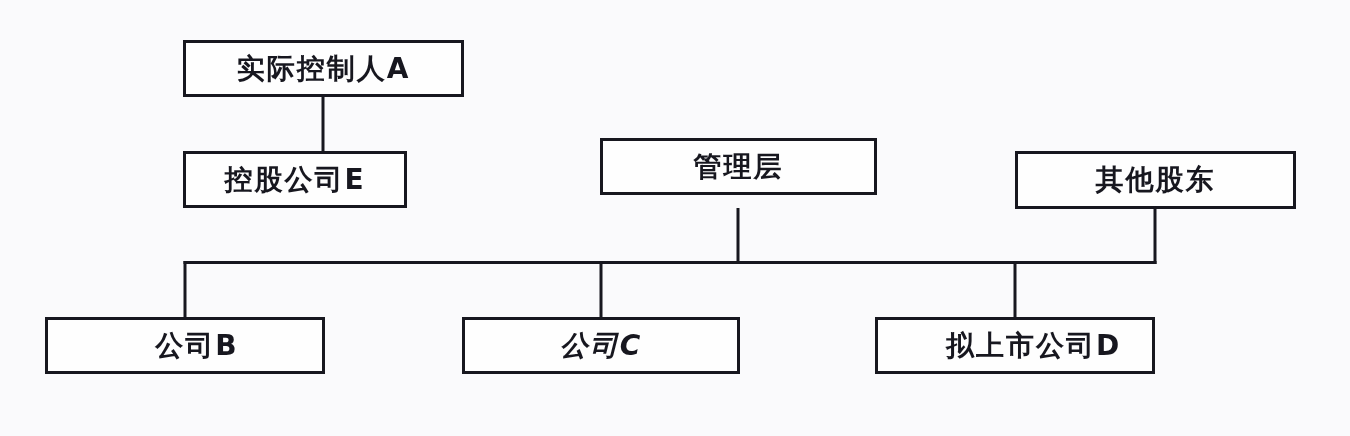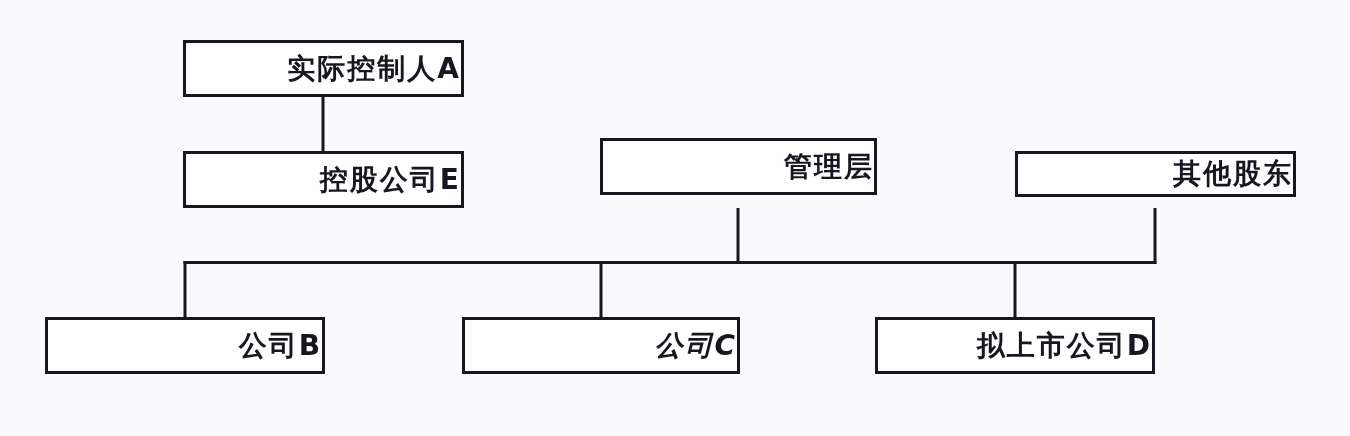--- a/index.html
+++ b/index.html
@@ -22,33 +22,33 @@
     width: 1350px;
     height: 436px;
   }
   .node {
     position: absolute;
     box-sizing: border-box;
     background: #fefefe;
     border: 3px solid #17171f;
     display: flex;
     align-items: center;
-    justify-content: flex-end;
+    justify-content: center;
     font-size: 28px;
     font-weight: bold;
     color: #17171f;
     letter-spacing: 2px;
     white-space: nowrap;
   }
   
   .node-controller { left: 183px; top: 40px;  width: 281px; height: 57px; }
   
-  .node-holding    { left: 183px; top: 151px; width: 281px; height: 57px; }
+  .node-holding    { left: 183px; top: 151px; width: 224px; height: 57px; }
   .node-management { left: 600px; top: 138px; width: 277px; height: 57px; }
-  .node-others     { left: 1015px; top: 151px; width: 281px; height: 46px; }
+  .node-others     { left: 1015px; top: 151px; width: 281px; height: 58px; }
   
   .node-company-b  { left: 45px;  top: 317px; width: 280px; height: 57px; padding-left: 24px; }
   .node-company-c  { left: 462px; top: 317px; width: 278px; height: 57px; font-style: italic; }
   .node-company-d  { left: 875px; top: 317px; width: 280px; height: 57px; padding-left: 37px; }
 </style>
 </head>
 <body>
 
 <div class="canvas">
 

